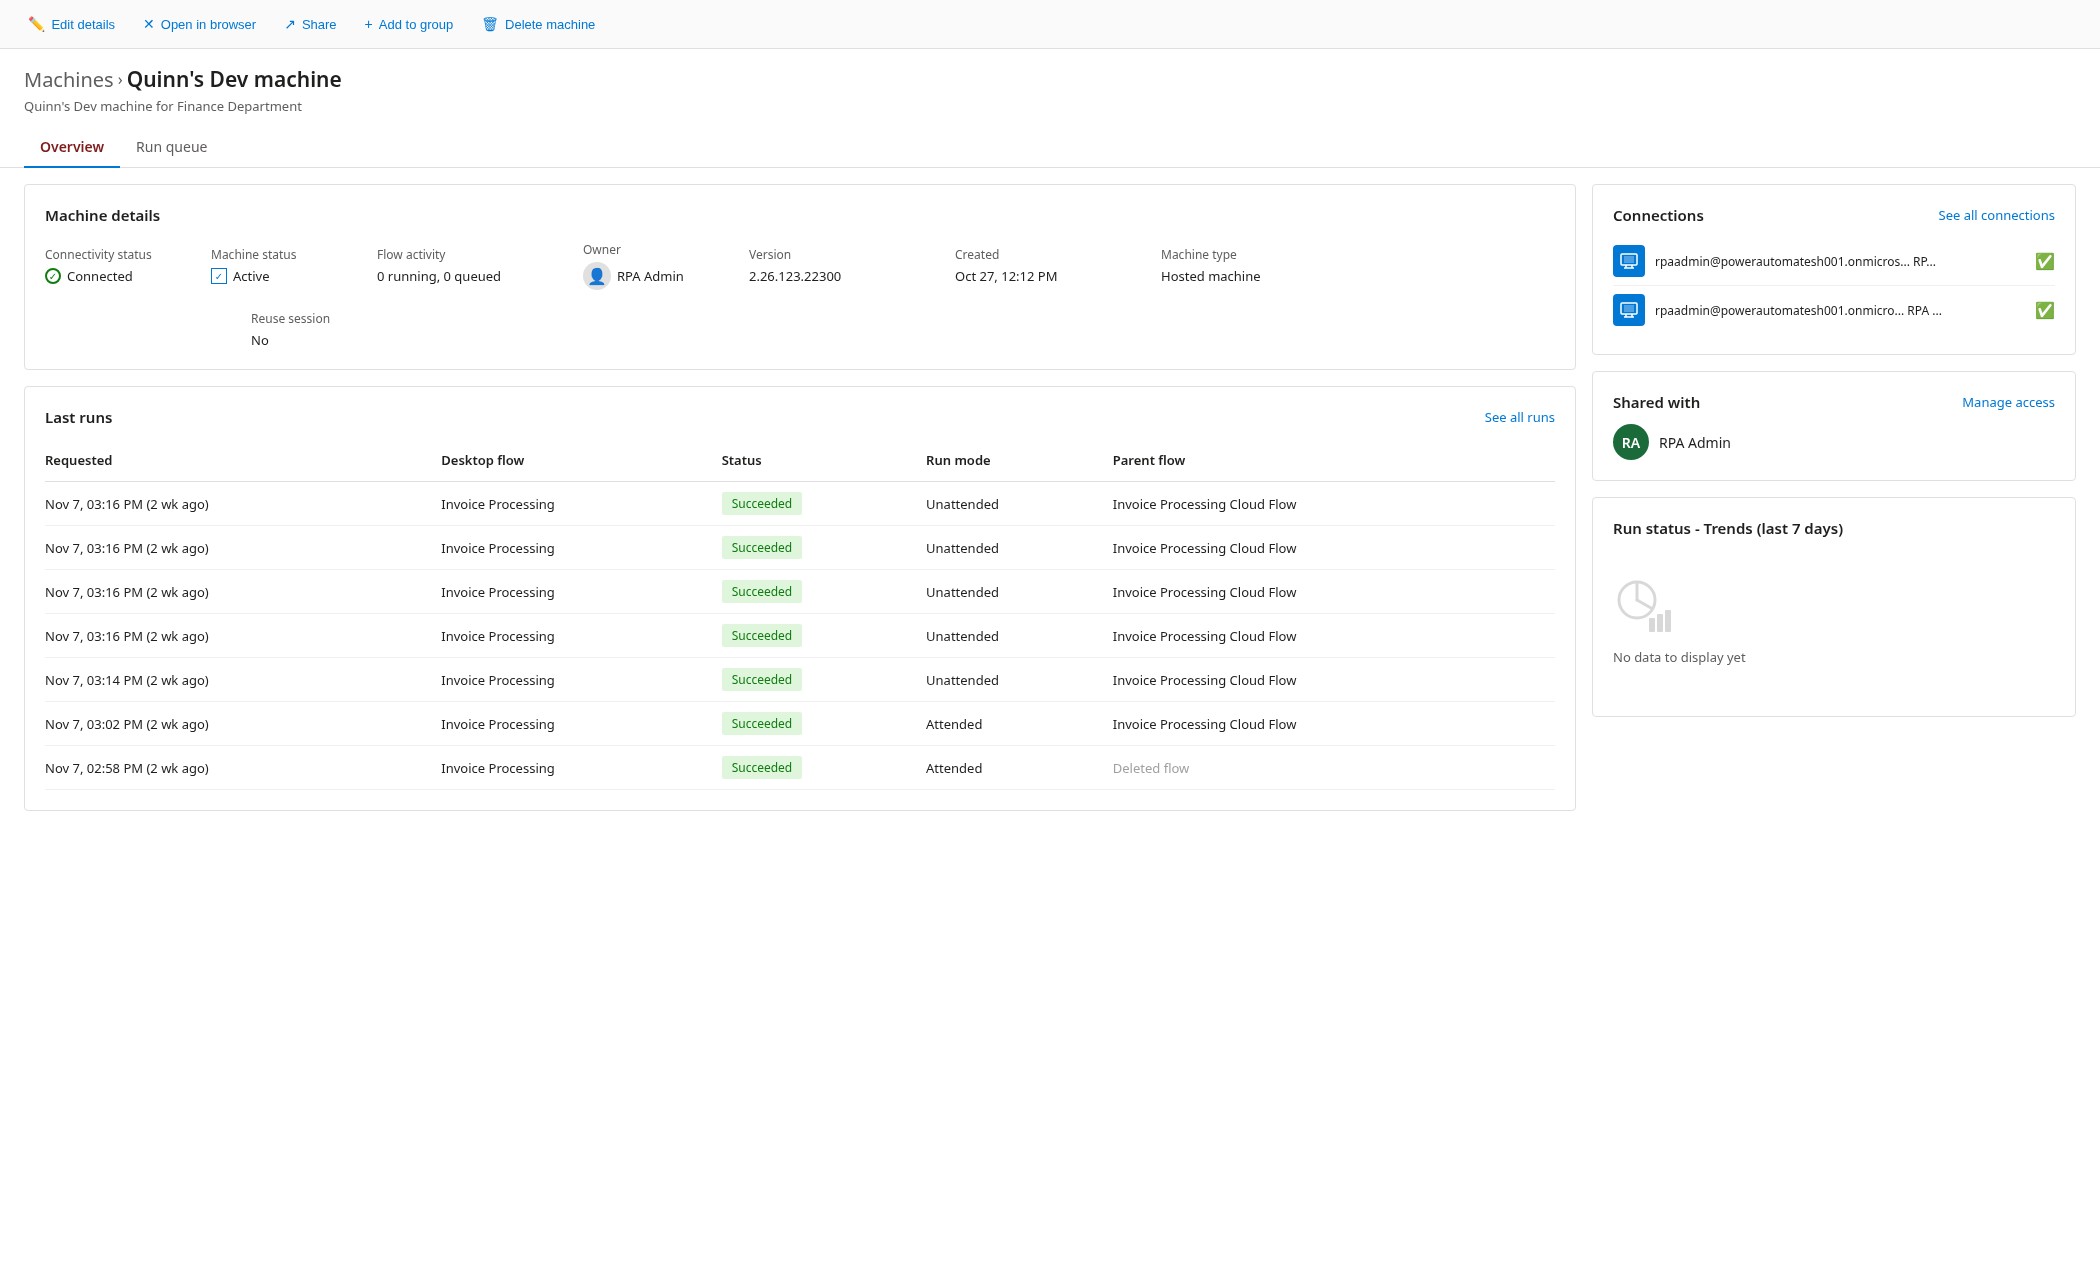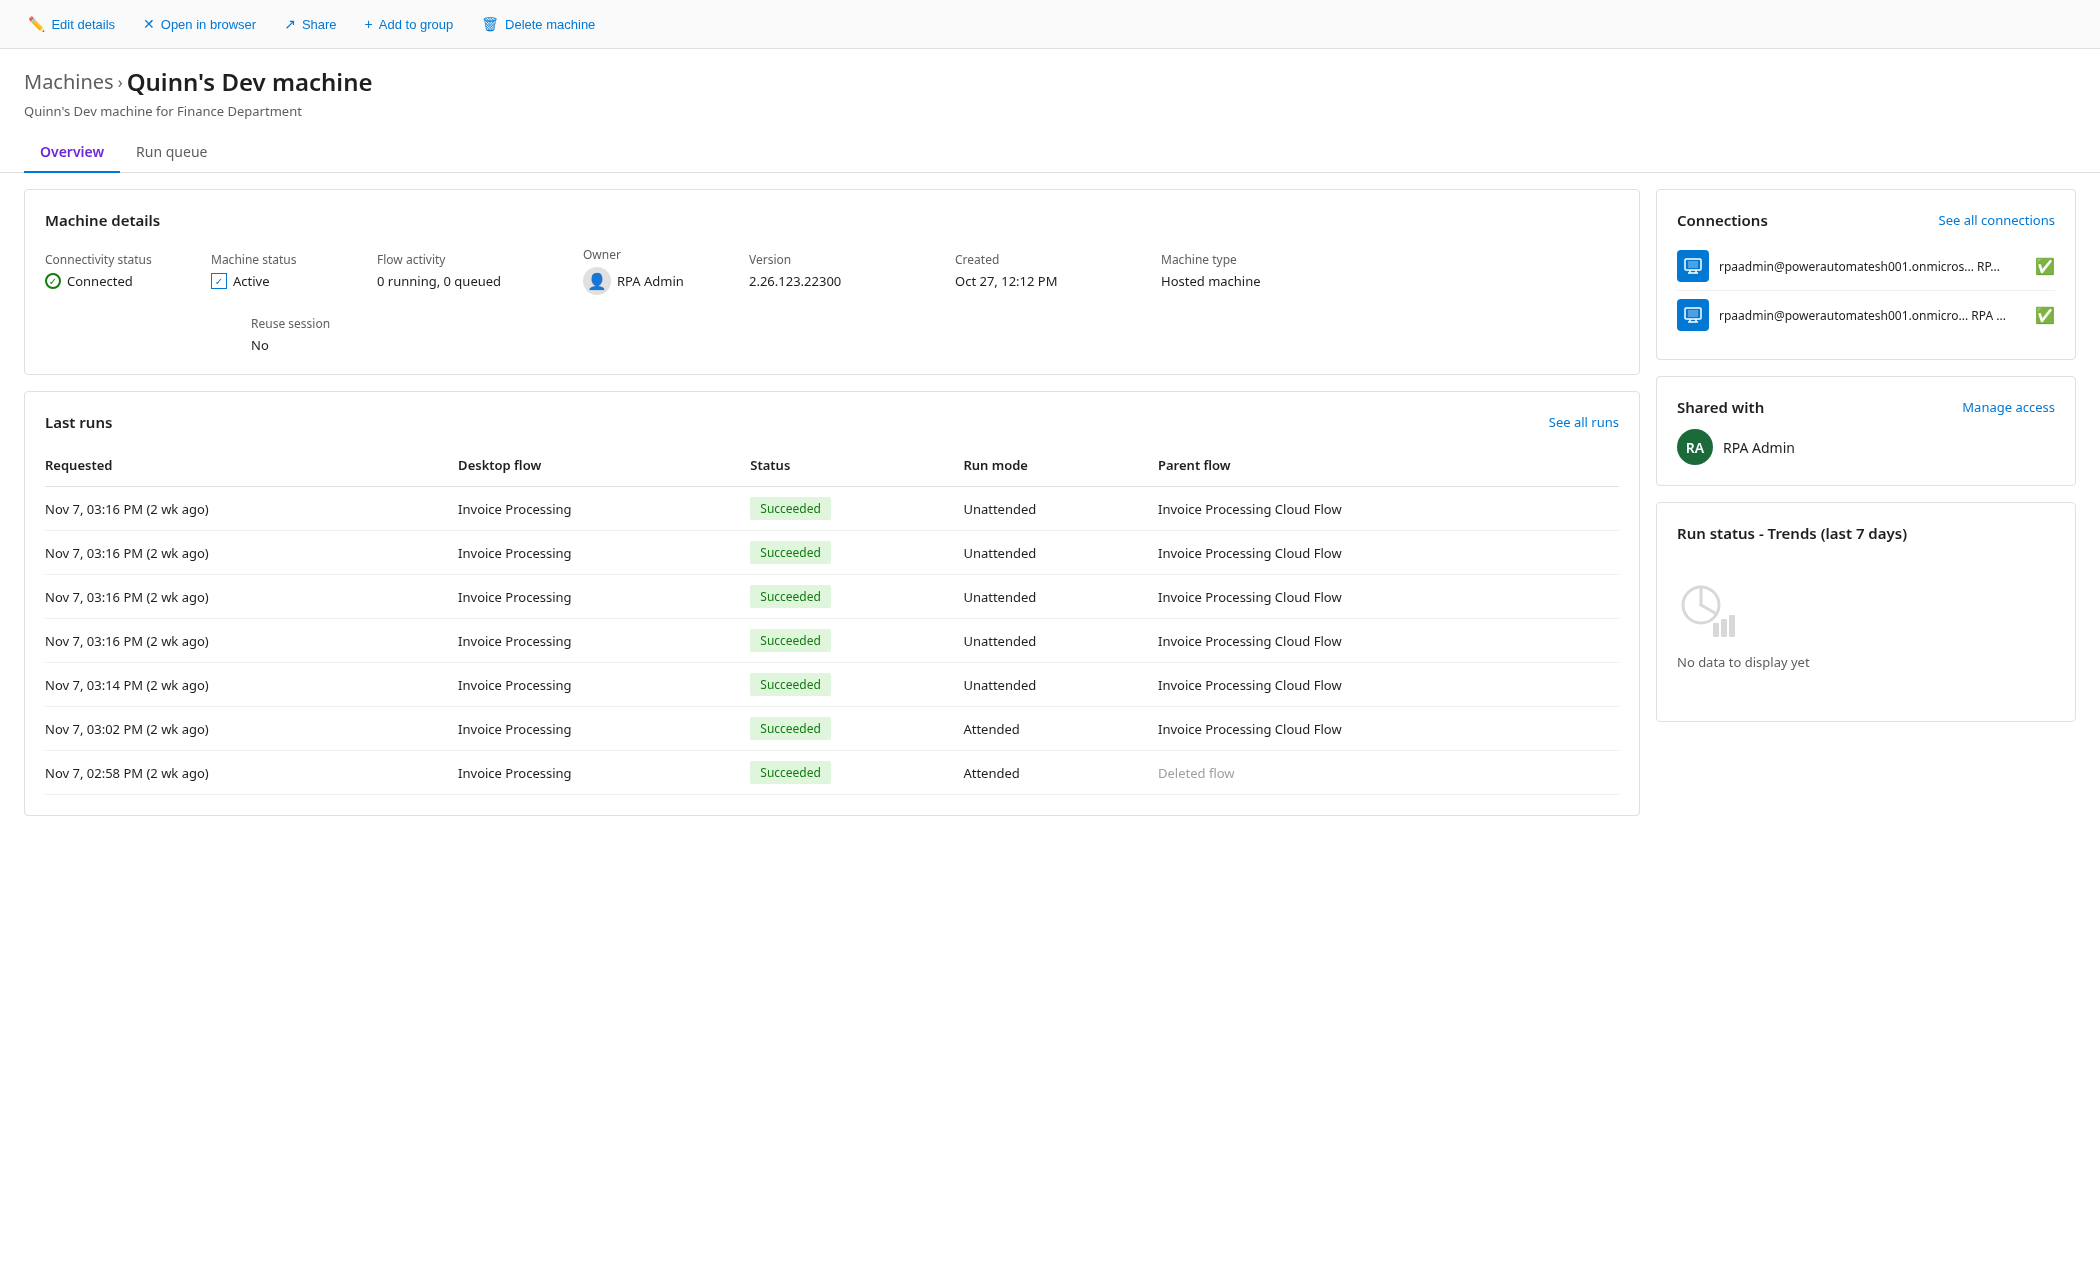--- a/index.html
+++ b/index.html
@@ -39,21 +39,21 @@
     }
     .breadcrumb {
       display: flex;
       align-items: center;
       gap: 4px;
       font-size: 13px;
       color: #605e5c;
       margin-bottom: 4px;
     }
     .breadcrumb .current {
-      font-size: 24px;
+      font-size: 21px;
       font-weight: 600;
       color: #201f1e;
     }
     .breadcrumb .sep { color: #605e5c; font-size: 16px; }
     .breadcrumb .parent {
       font-size: 20px;
       color: #605e5c;
       font-weight: 400;
     }
     .page-subtitle {
@@ -71,21 +71,21 @@
     }
     .tab {
       padding: 10px 16px;
       font-size: 14px;
       cursor: pointer;
       color: #605e5c;
       border-bottom: 2px solid transparent;
       margin-bottom: -1px;
     }
     .tab.active {
-      color: #6d28d9;
+      color: #7f1d1d;
       border-bottom: 2px solid #0078d4;
       font-weight: 600;
     }
 
     
     .main-layout {
       display: flex;
       gap: 16px;
       padding: 16px 24px;
       align-items: flex-start;
@@ -95,21 +95,21 @@
     .left-col {
       flex: 1;
       min-width: 0;
       display: flex;
       flex-direction: column;
       gap: 16px;
     }
 
     
     .right-col {
-      width: 420px;
+      width: 484px;
       flex-shrink: 0;
       display: flex;
       flex-direction: column;
       gap: 16px;
     }
 
     
     .card {
       background: #fff;
       border: 1px solid #e0e0e0;

